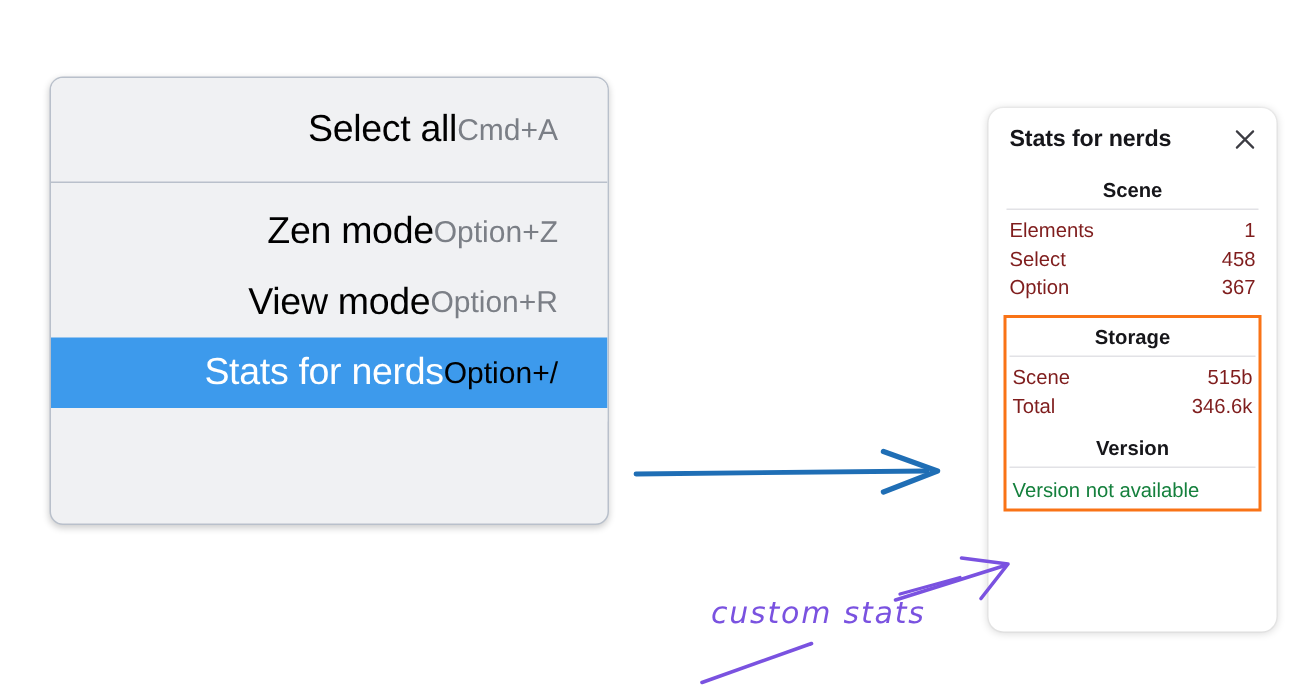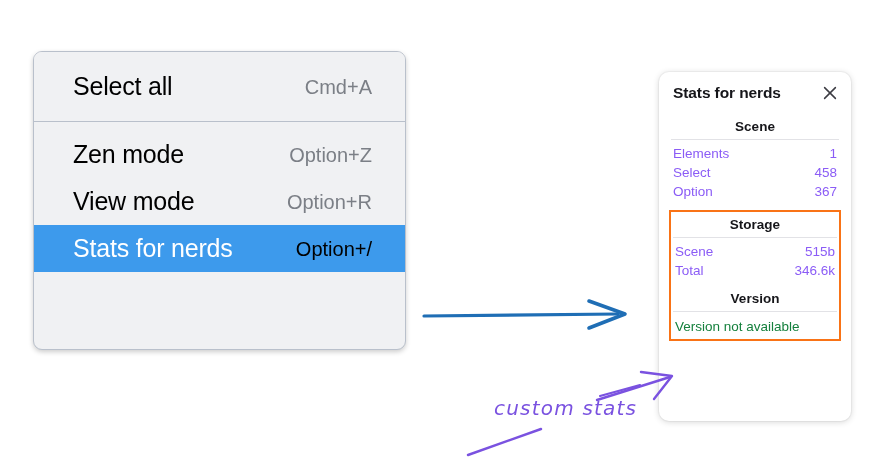--- a/index.html
+++ b/index.html
@@ -39,21 +39,21 @@
     border-bottom: 1px solid #b9c0cb;
   }
   .menu-group.group-main {
     padding-top: 9px;
     padding-bottom: 9px;
   }
   .menu-item {
     height: 47px;
     display: flex;
     align-items: center;
-    justify-content: space-between;
+    justify-content: flex-end;
     padding: 0 33px 0 39px;
     box-sizing: border-box;
     color: #000000;
     cursor: default;
   }
   .menu-item .label {
     font-size: 25px;
     letter-spacing: -0.2px;
     line-height: 1;
   }
@@ -113,21 +113,21 @@
     height: 1px;
     background: #e2e2e6;
     margin: 0 2px 4px 2px;
   }
   .stat-row {
     display: flex;
     justify-content: space-between;
     align-items: center;
     padding: 2px 4px 2px 4px;
     font-size: 13.5px;
-    color: #8b5cf6;
+    color: #7f1d1d;
   }
   .stat-row .k { }
   .stat-row .v { }
   .custom-box {
     border: 2px solid #f97316;
     margin: 9px 0 0 0;
     padding: 2px 0 4px 0;
   }
   .plain-row {
     padding: 3px 4px 1px 4px;
@@ -139,21 +139,21 @@
   .annotations {
     position: absolute;
     left: 0;
     top: 0;
     width: 873px;
     height: 461px;
     pointer-events: none;
   }
   .handwriting {
     position: absolute;
-    left: 494px;
+    left: 474px;
     top: 396px;
     font-family: "DejaVu Sans", sans-serif;
     font-size: 20px;
     font-style: italic;
     letter-spacing: 1.2px;
     color: #7a52e0;
     white-space: nowrap;
   }
 </style>
 </head>

